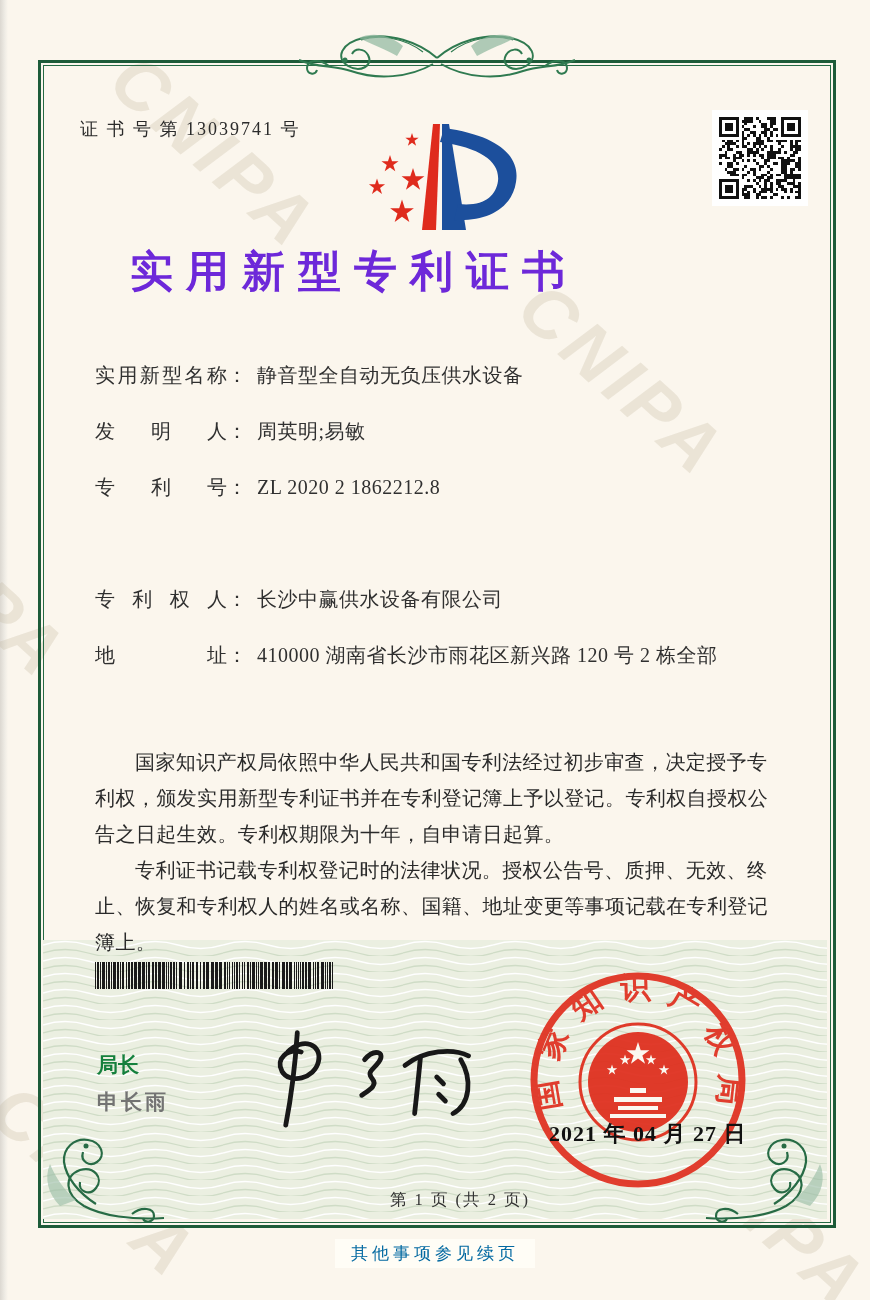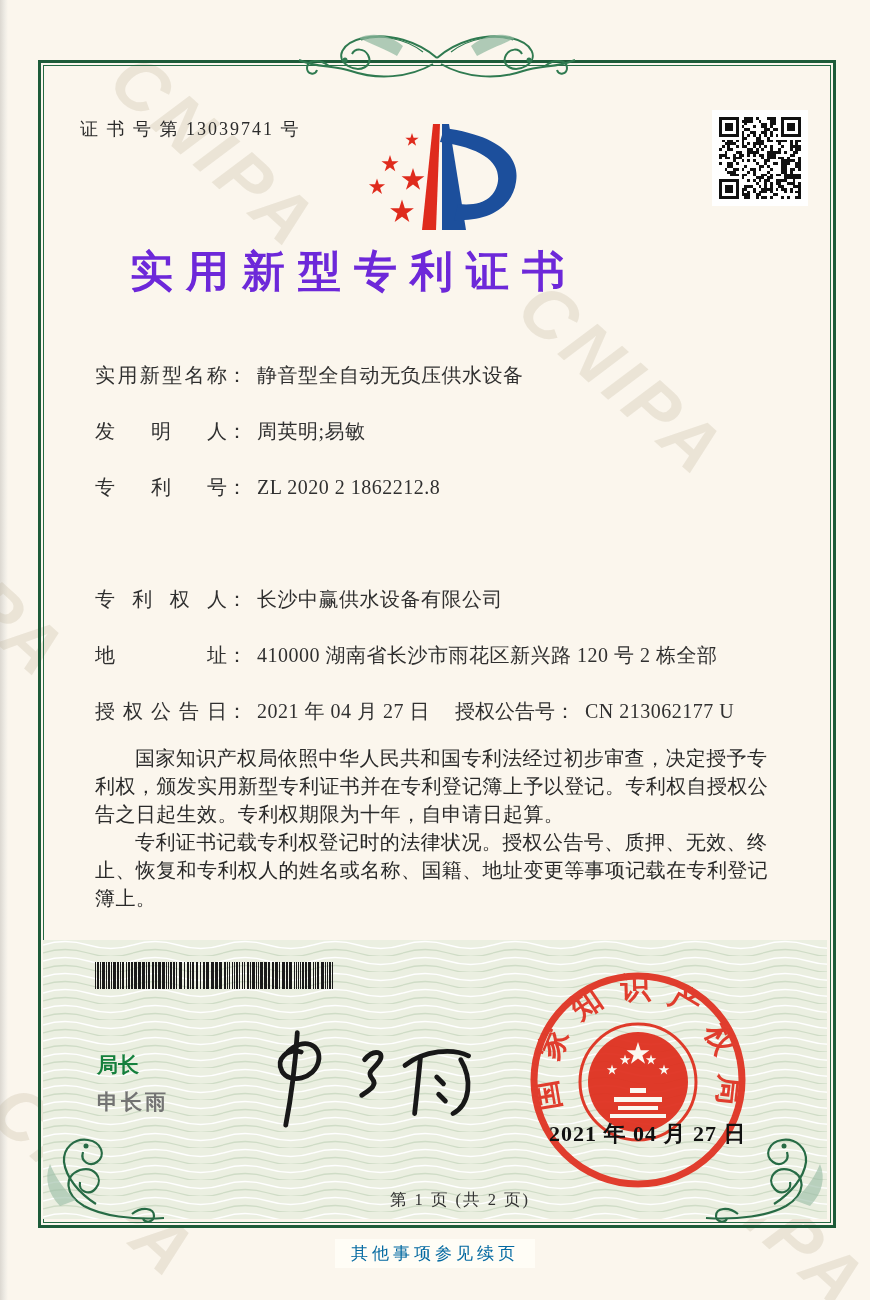--- a/index.html
+++ b/index.html
@@ -25,21 +25,21 @@
   #logo{left:330px;top:110px;width:230px;height:126px;}
   #title{left:0;top:243px;width:708px;text-align:center;font-size:43px;font-weight:700;
          letter-spacing:13px;color:#6d28d9;}
   
   .field-row{position:absolute;left:95px;font-size:20px;color:#303030;white-space:nowrap;}
   .flabel{display:inline-block;width:132px;text-align:justify;text-align-last:justify;}
   .fcolon{margin-right:10px;}
   .fvalue{letter-spacing:.5px;}
   #grant-no{position:absolute;left:360px;top:0;white-space:nowrap;}
   
-  #body-text{left:95px;top:744px;width:686px;font-size:20px;line-height:28px;
+  #body-text{left:95px;top:744px;width:686px;font-size:20px;line-height:36px;
              color:#2a2a2a;letter-spacing:.4px;}
   #body-text p{margin:0;text-indent:2em;}
   
   #barcode{left:95px;top:962px;width:242px;height:27px;}
   
   #officer-title{left:97px;top:1051px;font:600 21px "Liberation Sans","DejaVu Sans",sans-serif;color:#15803d;}
   #officer-name{left:97px;top:1088px;font:600 21px "Liberation Sans","DejaVu Sans",sans-serif;color:#737373;letter-spacing:3px;}
   #signature{left:230px;top:1022px;width:250px;height:108px;}
   
   #seal{left:528px;top:968px;width:220px;height:220px;opacity:.93;}
@@ -149,24 +149,20 @@
   <div class="field-row" style="top:474px;">
     <span class="flabel">专利号</span><span class="fcolon">：</span><span class="fvalue">ZL 2020 2 1862212.8</span>
   </div>
   <div class="field-row" style="top:586px;">
     <span class="flabel">专利权人</span><span class="fcolon">：</span><span class="fvalue">长沙中赢供水设备有限公司</span>
   </div>
   <div class="field-row" style="top:642px;">
     <span class="flabel">地址</span><span class="fcolon">：</span><span class="fvalue">410000 湖南省长沙市雨花区新兴路 120 号 2 栋全部</span>
   </div>
 
-  <div class="field-row" style="top:698px;width:700px;">
-    <span class="flabel">授权公告日</span><span class="fcolon">：</span><span class="fvalue">2021 年 04 月 27 日</span>
-    <span id="grant-no"><span>授权公告号</span><span class="fcolon">：</span><span class="fvalue">CN 213062177 U</span></span>
-  </div>
 
   <div id="body-text" class="abs">
     <p>国家知识产权局依照中华人民共和国专利法经过初步审查，决定授予专利权，颁发实用新型专利证书并在专利登记簿上予以登记。专利权自授权公告之日起生效。专利权期限为十年，自申请日起算。</p>
     <p>专利证书记载专利权登记时的法律状况。授权公告号、质押、无效、终止、恢复和专利权人的姓名或名称、国籍、地址变更等事项记载在专利登记簿上。</p>
   </div>
 
   <svg id="barcode" class="abs" viewBox="0 0 242 27" preserveAspectRatio="none">
       <path d="M0,0h1v27h-1zM2,0h2v27h-2zM5,0h1v27h-1zM7,0h3v27h-3zM11,0h1v27h-1zM13,0h2v27h-2zM16,0h1v27h-1zM18,0h3v27h-3zM22,0h2v27h-2zM25,0h1v27h-1zM27,0h2v27h-2zM31,0h1v27h-1zM33,0h2v27h-2zM36,0h2v27h-2zM39,0h3v27h-3zM43,0h3v27h-3zM47,0h3v27h-3zM51,0h1v27h-1zM53,0h2v27h-2zM57,0h2v27h-2zM60,0h2v27h-2zM63,0h3v27h-3zM67,0h3v27h-3zM71,0h1v27h-1zM73,0h1v27h-1zM75,0h2v27h-2zM78,0h2v27h-2zM81,0h1v27h-1zM84,0h3v27h-3zM89,0h1v27h-1zM92,0h2v27h-2zM95,0h1v27h-1zM97,0h2v27h-2zM101,0h2v27h-2zM105,0h1v27h-1zM108,0h2v27h-2zM111,0h3v27h-3zM116,0h3v27h-3zM120,0h3v27h-3zM124,0h3v27h-3zM129,0h2v27h-2zM132,0h1v27h-1zM134,0h1v27h-1zM137,0h1v27h-1zM139,0h1v27h-1zM141,0h2v27h-2zM144,0h1v27h-1zM147,0h1v27h-1zM149,0h1v27h-1zM152,0h2v27h-2zM155,0h1v27h-1zM157,0h3v27h-3zM161,0h1v27h-1zM163,0h1v27h-1zM165,0h3v27h-3zM169,0h3v27h-3zM173,0h2v27h-2zM177,0h2v27h-2zM180,0h3v27h-3zM184,0h1v27h-1zM187,0h3v27h-3zM191,0h2v27h-2zM194,0h3v27h-3zM199,0h1v27h-1zM201,0h1v27h-1zM203,0h1v27h-1zM205,0h1v27h-1zM207,0h2v27h-2zM210,0h2v27h-2zM213,0h3v27h-3zM218,0h1v27h-1zM220,0h1v27h-1zM222,0h2v27h-2zM226,0h3v27h-3zM230,0h1v27h-1zM232,0h1v27h-1zM234,0h2v27h-2zM237,0h1v27h-1z" fill="#1a1a1a"></path>
     </svg>
 

